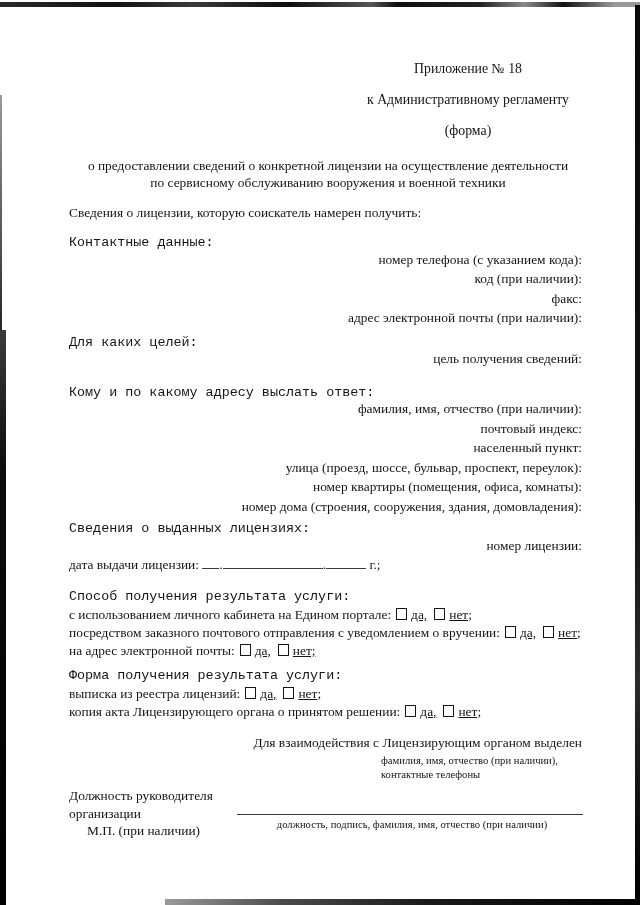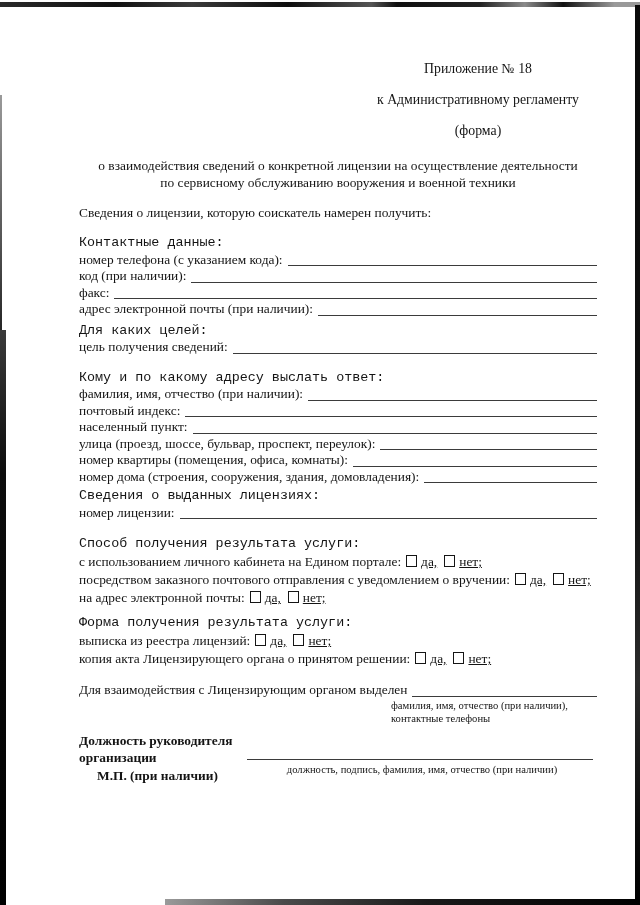--- a/index.html
+++ b/index.html
@@ -15,39 +15,39 @@
   .edge-right{position:absolute;top:5px;right:0;width:5px;height:900px;
     background:linear-gradient(180deg,#0a0a0a 0%,#111 55%,#2b2b2b 75%,#0a0a0a 92%,#000 100%);}
   .edge-left-thin{position:absolute;top:95px;left:0;width:2px;height:240px;
     background:linear-gradient(180deg,#9a9a9a,#555 60%,#222);}
   .edge-left{position:absolute;top:330px;left:0;width:6px;height:575px;
     background:linear-gradient(180deg,#3a3a3a,#0c0c0c 25%,#000 100%);}
   .edge-bottom{position:absolute;bottom:0;left:165px;right:0;height:6px;
     background:linear-gradient(90deg,#9a9a9a,#4a4a4a 25%,#1a1a1a 55%,#000 100%);}
 
   
-  .content{position:absolute;left:79px;top:53px;width:518px;font-size:13.4px;line-height:16.5px;}
+  .content{position:absolute;left:69px;top:53px;width:518px;font-size:13.4px;line-height:16.5px;}
   .hdr{width:226px;margin-left:auto;margin-right:6px;text-align:center;line-height:31px;font-size:13.8px;}
   .ttl{margin-top:12px;text-align:center;line-height:16.8px;}
   .intro{margin-top:13px;}
   .sec-h{white-space:nowrap;font-family:Liberation Mono, monospace;}
-  .frow{display:flex;align-items:flex-end;}
+  .frow{display:flex;align-items:flex-end;flex-direction:column;}
   .frow .lbl{white-space:nowrap;padding-right:5px;}
   .blank{flex:1;border-bottom:1px solid #3b3b3b;margin-bottom:2px;height:2px;}
   .bfix{display:inline-block;border-bottom:1px solid #3b3b3b;height:2px;}
   .b1{width:17px;} .b2{width:100px;} .b3{width:40px;}
   .cbrow{line-height:18px;white-space:nowrap;}
   .cb{display:inline-block;width:9px;height:10px;border:1.4px solid #151515;vertical-align:-1px;margin:0 4px 0 5px;background:#fff;}
   .cb + .yn{margin-right:2px;text-decoration:underline;}
   .small{font-size:10.6px;line-height:13.5px;}
   .liaison-cap{width:210px;margin-left:auto;margin-right:-4px;text-align:left;}
   .m-purpose{margin-top:5px;} .m-reply{margin-top:14px;} .m-issued{margin-top:3px;}
   .m-method{margin-top:14px;} .m-form{margin-top:7px;} .m-liaison{margin-top:14px;}
   .sig{display:flex;margin-top:6px;}
-  .sig-left{width:168px;line-height:17.5px;font-weight:bold;}
+  .sig-left{width:168px;line-height:17.5px;}
   .sig-stamp{padding-left:18px;}
   .sig-right{flex:1;display:flex;flex-direction:column;}
   .sig-spacer{height:18px;}
   .sig-line{border-bottom:1px solid #3b3b3b;height:9px;margin-right:4px;}
   .sig-cap{text-align:center;padding-top:3px;}
 </style>
 </head>
 <body>
 
 <div class="edge-top"></div>
@@ -58,21 +58,21 @@
 
 <div class="content">
 
   <div class="hdr">
     <div>Приложение № 18</div>
     <div>к Административному регламенту</div>
     <div>(форма)</div>
   </div>
 
   <div class="ttl">
-    <div>о взаимодействия сведений о конкретной лицензии на осуществление деятельности</div>
+    <div>о предоставлении сведений о конкретной лицензии на осуществление деятельности</div>
     <div>по сервисному обслуживанию вооружения и военной техники</div>
   </div>
 
   <div class="intro">Сведения о лицензии, которую соискатель намерен получить:</div>
 
   <div class="m-reply">
     <div class="sec-h">Контактные данные:</div>
     <div class="frow">
       <span class="lbl">номер телефона (с указанием кода):</span>
       <span class="blank"></span>
@@ -126,20 +126,25 @@
       <span class="blank"></span>
     </div>
   </div>
 
   <div class="m-issued">
     <div class="sec-h">Сведения о выданных лицензиях:</div>
     <div class="frow">
       <span class="lbl">номер лицензии:</span>
       <span class="blank"></span>
     </div>
+    <div>
+      <span>дата выдачи лицензии:</span>
+      <span class="bfix b1"></span><span>.</span><span class="bfix b2"></span><span>.</span><span class="bfix b3"></span>
+      <span>г.;</span>
+    </div>
   </div>
 
   <div class="m-method">
     <div class="sec-h cbrow">Способ получения результата услуги:</div>
     <div class="cbrow">
       <span>с использованием личного кабинета на Едином портале:</span><span class="cb"></span><span class="yn">да,</span><span class="cb"></span><span class="yn">нет;</span>
     </div>
     <div class="cbrow">
       <span>посредством заказного почтового отправления с уведомлением о вручении:</span><span class="cb"></span><span class="yn">да,</span><span class="cb"></span><span class="yn">нет;</span>
     </div>

